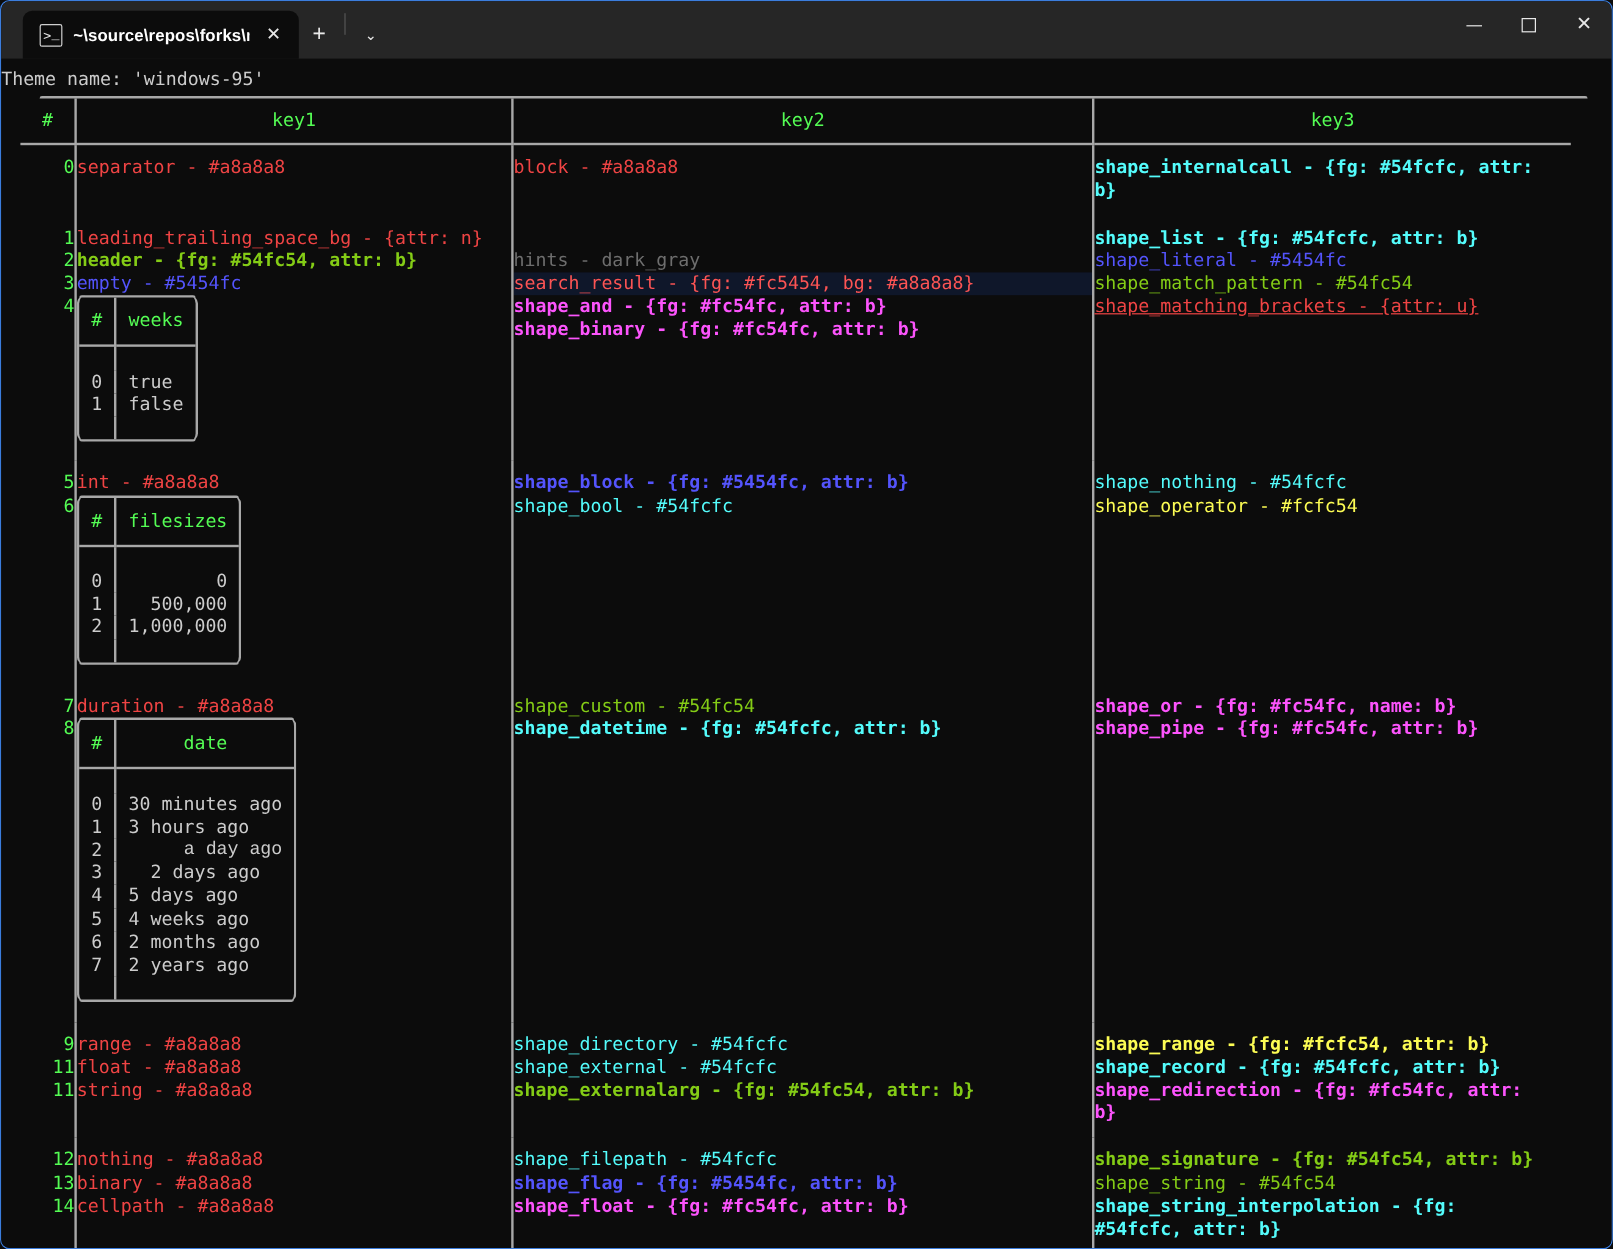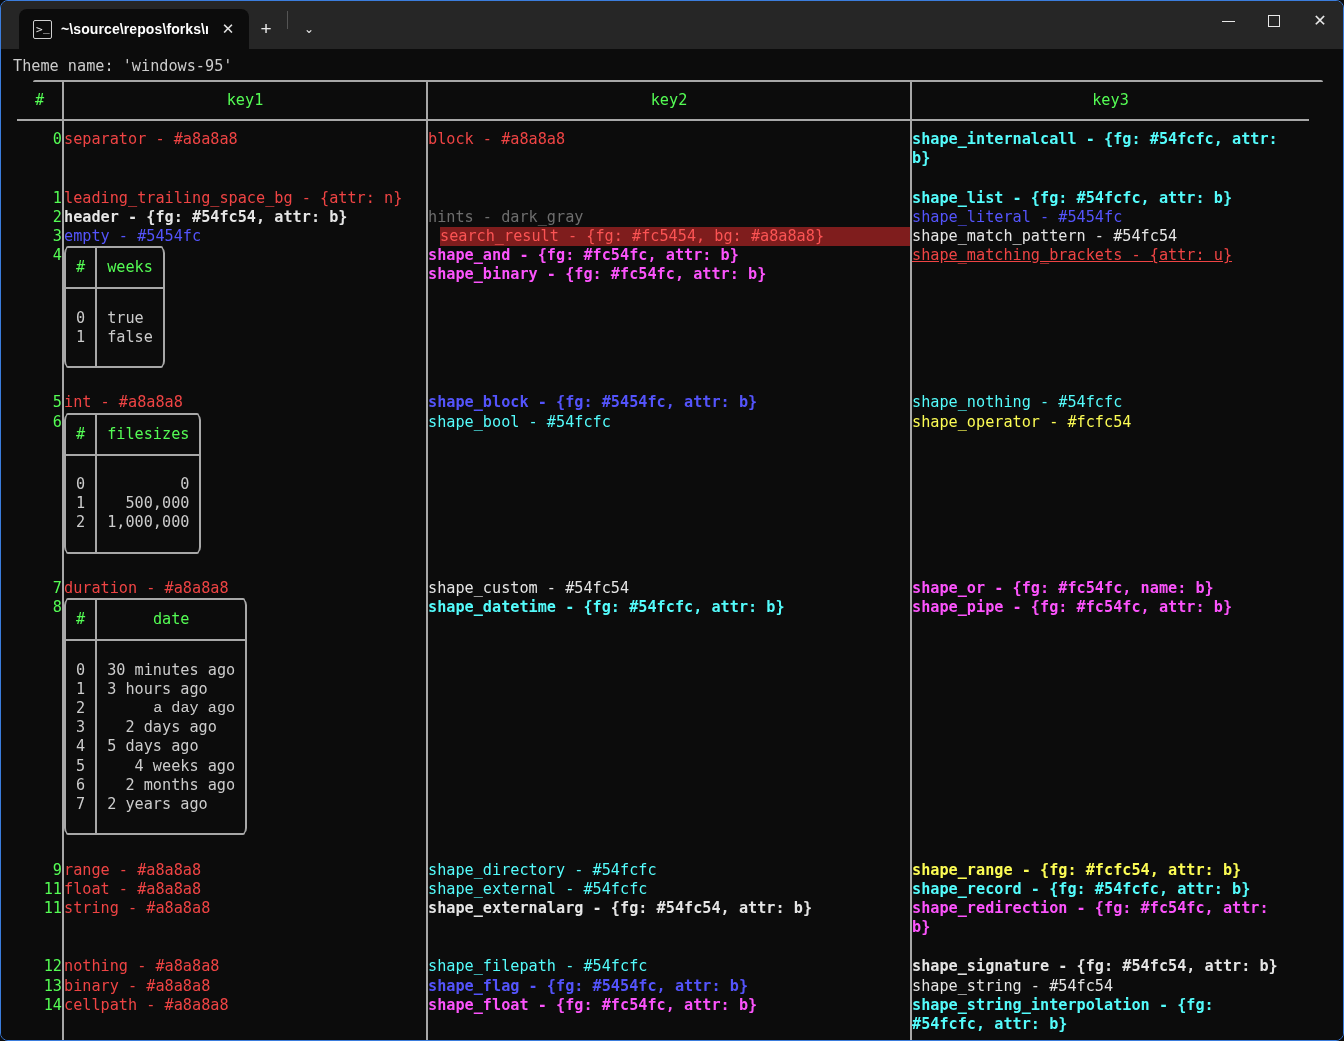--- a/index.html
+++ b/index.html
@@ -75,21 +75,21 @@
   
   .term {
     position: absolute; left: 0; top: 48px; right: 0; bottom: 0;
     background: #0c0c0c;
     padding: 8px 0 0 0;
     font-family: "DejaVu Sans Mono", monospace;
     font-size: 15.2px;
     line-height: 19.2px;
     color: #cccccc;
   }
-  .themeline { padding-left: 12px; color: #cccccc; height: 19.2px; }
+  .themeline { padding-left: 0; color: #cccccc; height: 19.2px; }
 
   
   .table-wrap { position: relative; margin-top: 4px; padding-left: 16px; }
   .mtable { border-collapse: collapse; table-layout: fixed; width: 1292px; }
   .mtable td, .mtable th { padding: 0; vertical-align: top; }
   .topline {
     height: 2px; background: #a8a8a8; width: 1290px; margin-left: 16px;
     border-radius: 3px 3px 0 0;
   }
   .hdr-row th {
@@ -106,31 +106,31 @@
 
   .body-row td { padding-top: 9px; padding-bottom: 11px; }
   .cell { padding-left: 10px; padding-right: 8px; }
   .cell-idx { text-align: right; padding-right: 16px; color: #54fc54; }
   .cell-idx div { height: 19.2px; }
   .line { height: 19.2px; white-space: pre; overflow-wrap: break-word; }
   .blank { height: 19.2px; }
 
   
   .c-gray   { color: #ef4444; }
-  .c-green  { color: #e5e5e5; }
+  .c-green  { color: #84cc16; }
   .c-blue   { color: #5454fc; }
   .c-cyan   { color: #54fcfc; }
   .c-mag    { color: #fc54fc; }
   .c-red    { color: #fc5454; }
   .c-yellow { color: #fcfc54; }
   .c-white  { color: #ffffff; }
   .c-dgray  { color: #6e6e6e; }
   .b { font-weight: bold; }
   .u { text-decoration: underline; }
-  .hl-gray { background: #7f1d1d; color: #fc5454; margin-left: 12px; }
+  .hl-gray { background: #0f172a; color: #fc5454; }
   .nt-inner { border-collapse: collapse; }
   .nt-inner td, .nt-inner th {
     padding: 0 10px; height: 19.2px;
     font-size: 15.2px; font-weight: normal; color: #cccccc;
     white-space: pre;
   }
   .nt-inner th { color: #54fc54; text-align: center; }
   .nt-hdrrow th { padding-top: 10px; padding-bottom: 10px; }
   .nt-v { border-right: 2px solid #a8a8a8; }
   .nt-h { border-bottom: 2px solid #a8a8a8; }
@@ -338,25 +338,25 @@
                       <tr>
                         <td class="nt-idx nt-v">3</td>
                         <td class="c-green" style="text-align: center;">2 days ago</td>
                       </tr>
                       <tr>
                         <td class="nt-idx nt-v">4</td>
                         <td class="c-green" style="text-align: left;">5 days ago</td>
                       </tr>
                       <tr>
                         <td class="nt-idx nt-v">5</td>
-                        <td class="c-cyan" style="text-align: right;">4 weeks ago</td>
+                        <td class="c-cyan" style="text-align: left;">4 weeks ago</td>
                       </tr>
                       <tr>
                         <td class="nt-idx nt-v">6</td>
-                        <td class="c-blue" style="text-align: right;">2 months ago</td>
+                        <td class="c-blue" style="text-align: left;">2 months ago</td>
                       </tr>
                       <tr>
                         <td class="nt-idx nt-v">7</td>
                         <td class="c-gray" style="text-align: left;">2 years ago</td>
                       </tr>
                       <tr>
                         <td class="nt-v" style="height: 10px;">&nbsp;</td>
                         <td style="height: 10px;">&nbsp;</td>
                       </tr>
                     </tbody>

